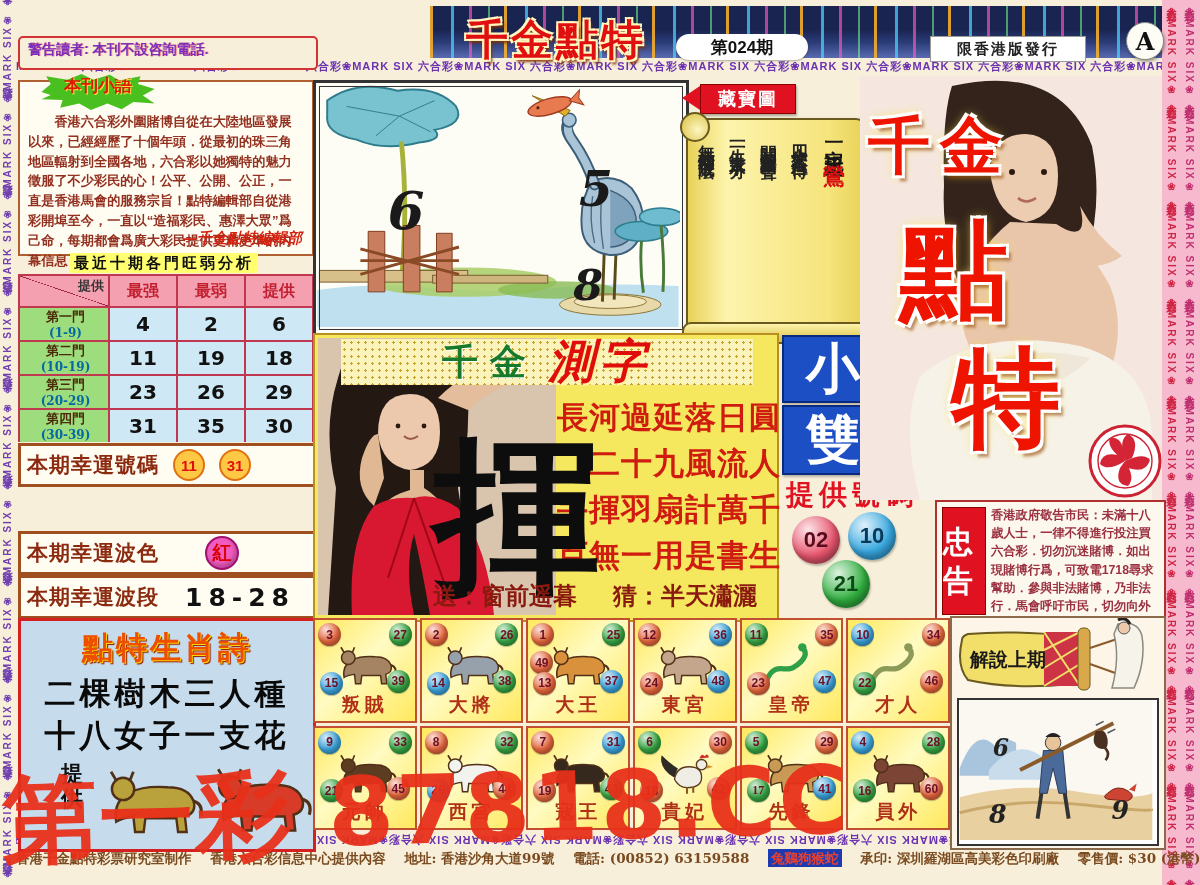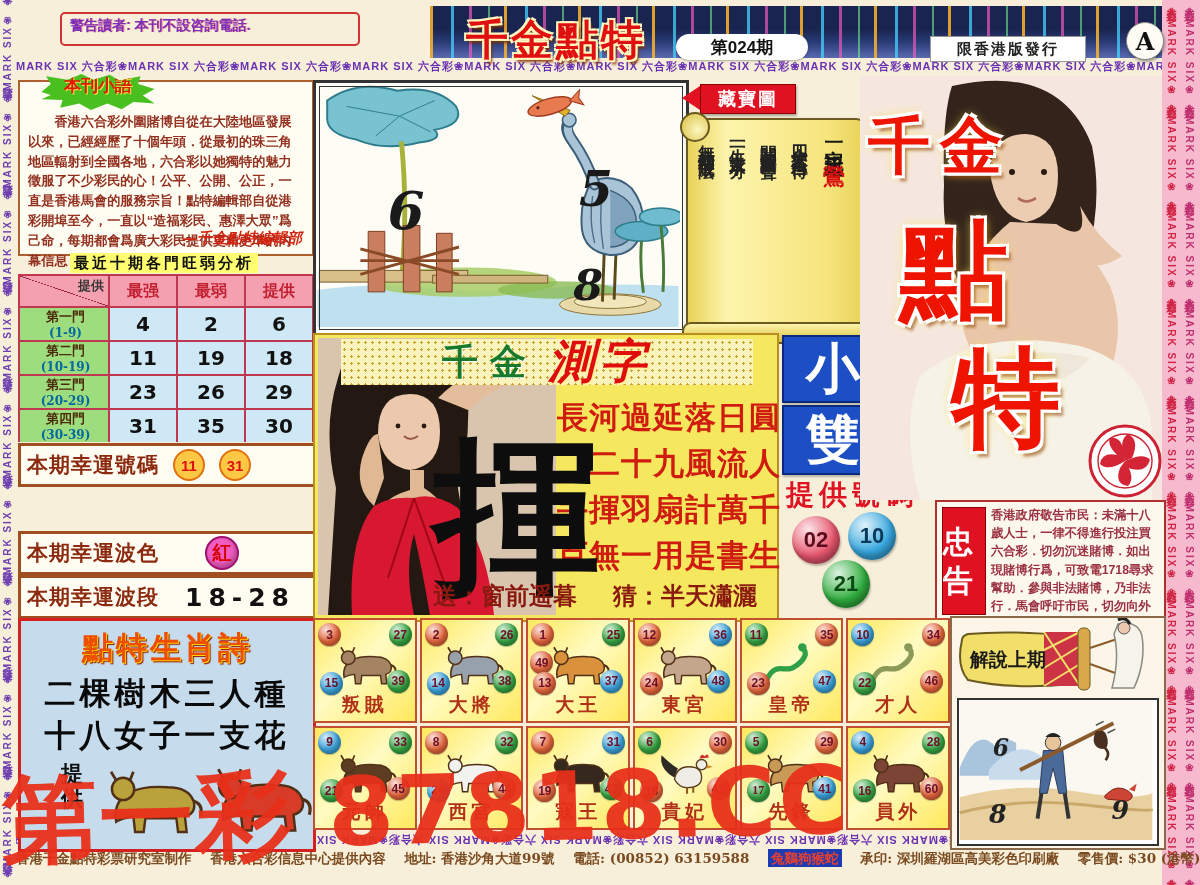--- a/index.html
+++ b/index.html
@@ -13,23 +13,23 @@
   .tape-v{position:absolute;writing-mode:vertical-rl;overflow:hidden;white-space:nowrap;
           font:bold 10px "Liberation Sans",sans-serif;letter-spacing:2px;}
   #tape-left{left:1px;top:0;height:885px;color:#7040b0;transform:rotate(180deg);}
   #tape-right-bg{left:1162px;top:0;width:38px;height:885px;background:#f6b9cd;}
   #tape-right1{left:1164px;top:0;height:885px;color:#d02545;}
   #tape-right2{left:1182px;top:0;height:885px;color:#c03070;}
   #tape-top{left:16px;top:58px;width:1146px;height:17px;}
   #tape-bottom{left:16px;top:831px;width:1146px;height:17px;transform:rotate(180deg);}
 
   
-  #warning-box{left:18px;top:12px;width:280px;height:24px;border:2px solid #d23333;border-radius:5px;
+  #warning-box{left:18px;top:36px;width:280px;height:24px;border:2px solid #d23333;border-radius:5px;
     color:#7a2fb8;font-weight:800;font-size:14px;padding:3px 8px;background:#f7efd9;
-    text-shadow:1px 0 0 #ff9090;white-space:nowrap;margin-left:42px;}
+    text-shadow:1px 0 0 #ff9090;white-space:nowrap;}
   #harbor{left:430px;top:6px;width:732px;height:52px;background-color:#101c42;
     background-image:
       repeating-linear-gradient(90deg, rgba(255,180,40,.85) 0 3px, transparent 3px 21px,
         rgba(70,210,255,.75) 21px 24px, transparent 24px 39px,
         rgba(255,90,190,.65) 39px 42px, transparent 42px 58px,
         rgba(120,255,140,.55) 58px 60px, transparent 60px 74px),
       linear-gradient(180deg,#1a2450 0 45%,#2a3c78 70%,#5a6ab0 100%);}
   #page-title{left:466px;top:12px;font:900 42px "DejaVu Serif",serif;color:#e01010;letter-spacing:3px;
     text-shadow:-2px -2px 0 #fff6c0,2px -2px 0 #fff6c0,-2px 2px 0 #fff6c0,2px 2px 0 #fff6c0,3px 4px 3px #803000;}
   #issue-pill{left:676px;top:34px;width:132px;height:26px;background:#fff;border-radius:14px;

